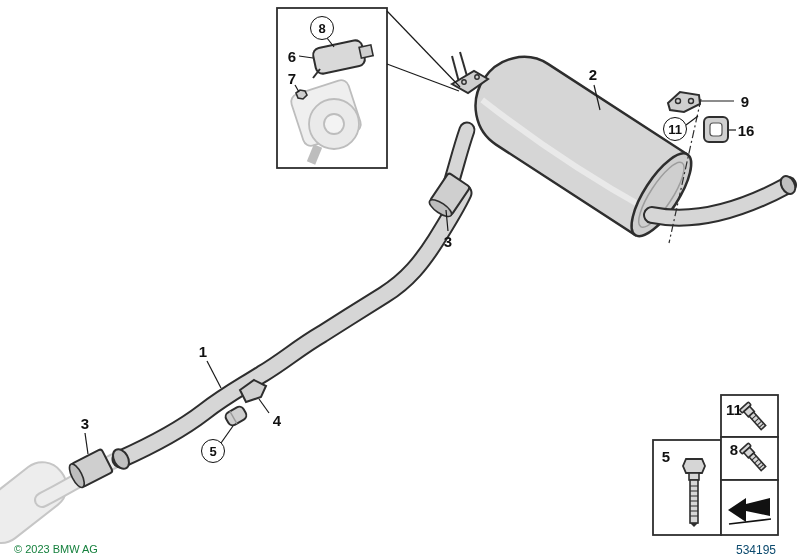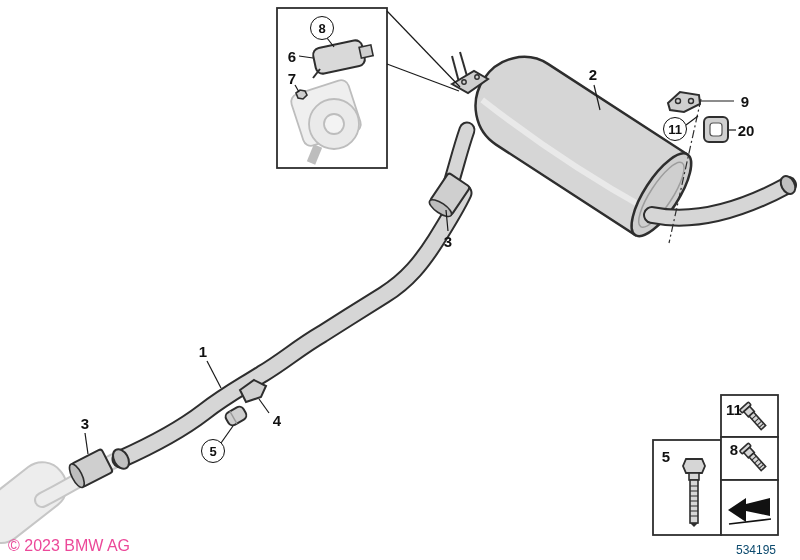--- a/index.html
+++ b/index.html
@@ -12,21 +12,21 @@
     position:absolute;transform:translate(-50%,-50%);
     font-weight:700;font-size:15px;color:#111;line-height:1;
     user-select:none;white-space:nowrap;
   }
   .callout.circled{
     width:22px;height:22px;border:1.6px solid #111;border-radius:50%;
     background:#fff;display:flex;align-items:center;justify-content:center;
     font-size:13px;
   }
   .copyright{
-    position:absolute;left:8px;bottom:5px;font-size:16px;color:#ec4899;
+    position:absolute;left:14px;bottom:5px;font-size:11px;color:#15803d;
   }
   .partnumber{
     position:absolute;right:24px;bottom:3px;font-size:12px;color:#0c4a6e;
   }
 </style>
 </head>
 <body>
 
 <div class="stage">
 
@@ -175,21 +175,21 @@
   <div class="callout" style="left:203px;top:351px">1</div>
   <div class="callout" style="left:593px;top:74px">2</div>
   <div class="callout" style="left:448px;top:241px">3</div>
   <div class="callout" style="left:85px;top:423px">3</div>
   <div class="callout" style="left:277px;top:420px">4</div>
   <div class="callout circled" style="left:213px;top:451px">5</div>
   <div class="callout" style="left:292px;top:56px">6</div>
   <div class="callout" style="left:292px;top:78px">7</div>
   <div class="callout circled" style="left:322px;top:28px">8</div>
   <div class="callout" style="left:745px;top:101px">9</div>
-  <div class="callout" style="left:746px;top:130px">20</div>
+  <div class="callout" style="left:746px;top:130px">16</div>
   <div class="callout circled" style="left:675px;top:129px">11</div>
 
   <div class="callout" style="left:666px;top:456px">5</div>
   <div class="callout" style="left:734px;top:409px">11</div>
   <div class="callout" style="left:734px;top:449px">8</div>
 
   <div class="copyright">© 2023 BMW AG</div>
   <div class="partnumber">534195</div>
 
 </div>

